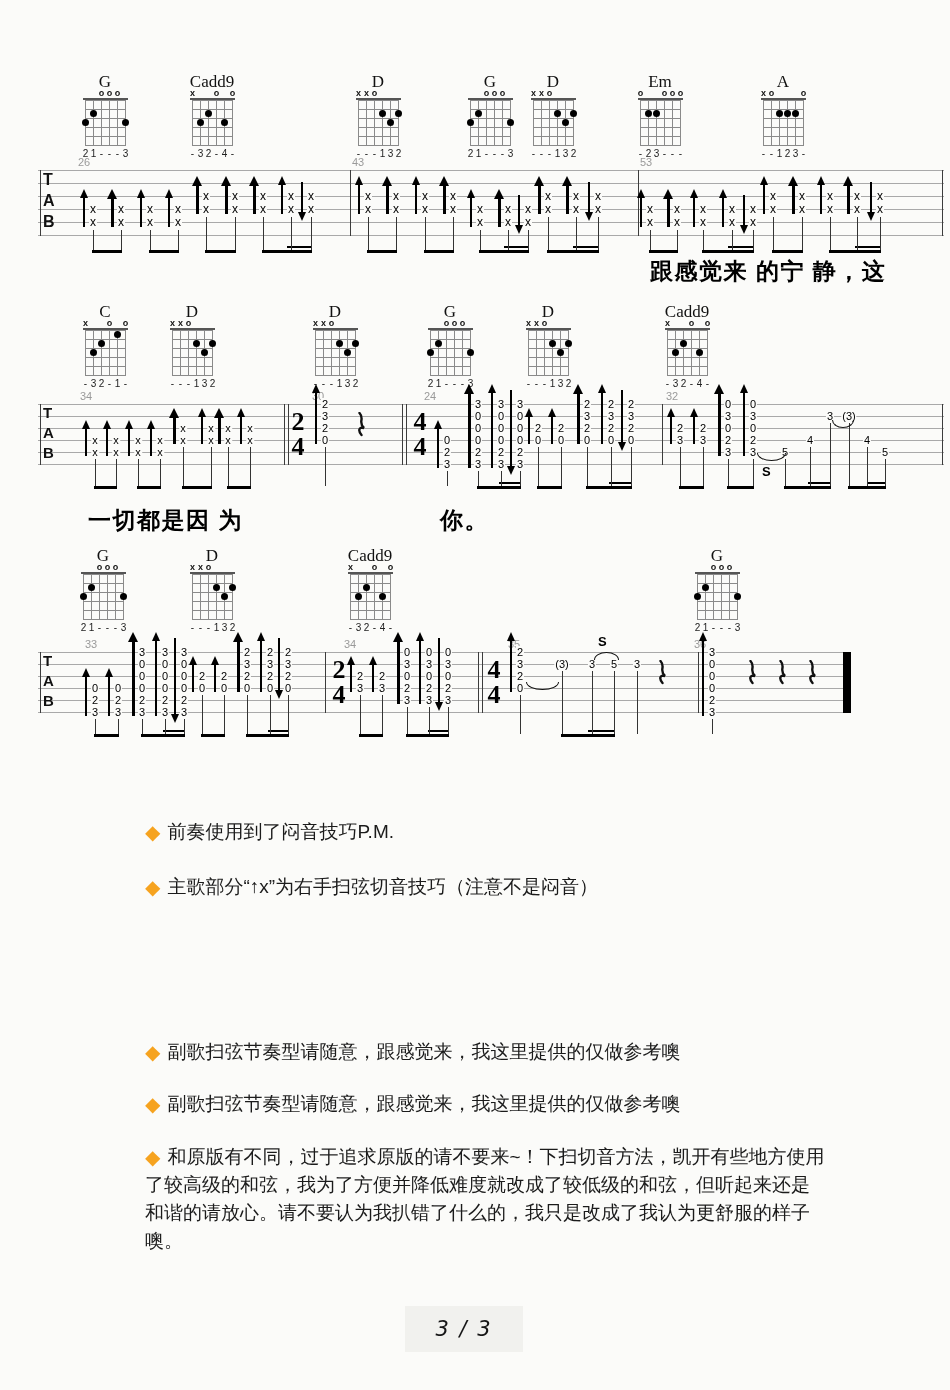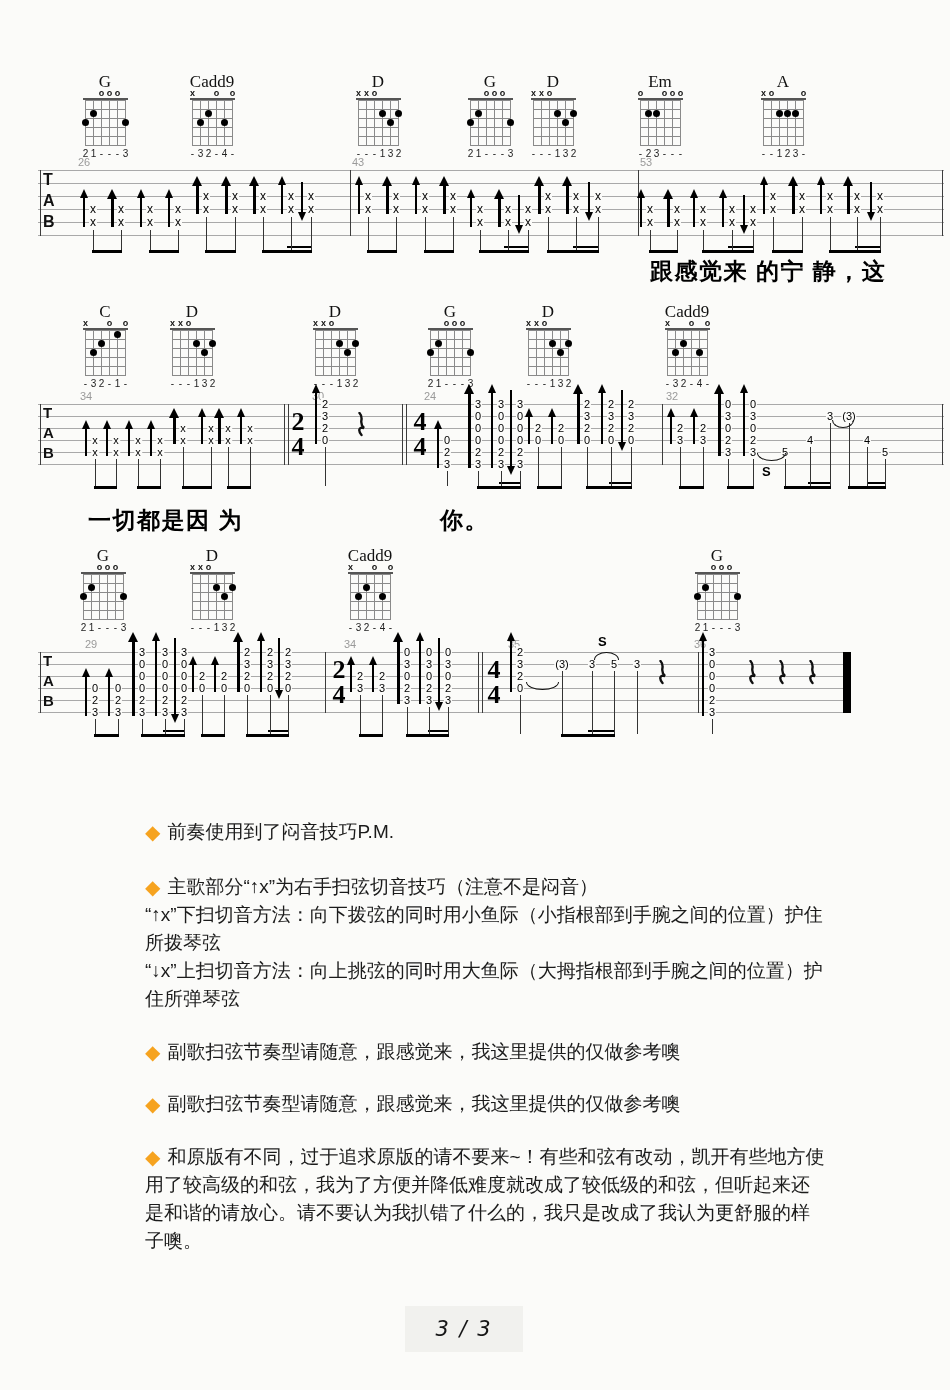--- a/index.html
+++ b/index.html
@@ -11,25 +11,23 @@
   #footer-box{position:absolute;left:405px;top:1306px;width:118px;height:46px;background:#f1f1ee;display:flex;align-items:center;justify-content:center;}
   #footer-box span{font-size:21px;font-style:italic;letter-spacing:2px;color:#161616;font-family:"DejaVu Sans",sans-serif;}
 </style>
 </head>
 <body style="background: rgb(251, 251, 249);">
 
 <div id="sheet">
   <div id="notes-box">
       <div class="note-para" style="top: 818px;"><span class="bullet" style="color: rgb(246, 163, 31);">◆</span><span>前奏使用到了闷音技巧P.M.</span></div>
       <div class="note-para" style="top: 873px;"><span class="bullet" style="color: rgb(246, 163, 31);">◆</span><span>主歌部分“↑x”为右手扫弦切音技巧（注意不是闷音）</span></div>
-      <div class="note-para" style="top: 901px;"><span>“↑x”下扫切音方法：向下拨弦的同时用小鱼际（小指根部到手腕之间的位置）护住所拨琴弦</span></div>
-      <div class="note-para" style="top: 957px;"><span>“↓x”上扫切音方法：向上挑弦的同时用大鱼际（大拇指根部到手腕之间的位置）护住所弹琴弦</span></div>
       <div class="note-para" style="top: 1038px;"><span class="bullet" style="color: rgb(246, 163, 31);">◆</span><span>副歌扫弦节奏型请随意，跟感觉来，我这里提供的仅做参考噢</span></div>
       <div class="note-para" style="top: 1090px;"><span class="bullet" style="color: rgb(246, 163, 31);">◆</span><span>副歌扫弦节奏型请随意，跟感觉来，我这里提供的仅做参考噢</span></div>
-      <div class="note-para" style="top: 1143px;"><span class="bullet" style="color: rgb(246, 163, 31);">◆</span><span>和原版有不同，过于追求原版的请不要来~！有些和弦有改动，凯开有些地方使用了较高级的和弦，我为了方便并降低难度就改成了较低级的和弦，但听起来还是和谐的请放心。请不要认为我扒错了什么的，我只是改成了我认为更舒服的样子噢。</span></div>
+      <div class="note-para" style="top: 1143px;"><span class="bullet" style="color: rgb(246, 163, 31);">◆</span><span>和原版有不同，过于追求原版的请不要来~！下扫切音方法，凯开有些地方使用了较高级的和弦，我为了方便并降低难度就改成了较低级的和弦，但听起来还是和谐的请放心。请不要认为我扒错了什么的，我只是改成了我认为更舒服的样子噢。</span></div>
     </div>
   <div id="footer-box">
     <span>3 / 3</span>
   </div>
 <div style="position: absolute; left: 85px; top: 72px; width: 40px; height: 92px;">
       <div style="position: absolute; left: 50%; transform: translateX(-50%); top: 0px; font-family: &quot;Liberation Serif&quot;, serif; font-size: 17px; color: rgb(17, 17, 17); white-space: nowrap;">G</div>
       <div style="position: absolute; left: 12px; top: 16px; width: 9px; text-align: center; font-size: 9px; font-weight: bold; color: rgb(17, 17, 17);">o</div>
       <div style="position: absolute; left: 20px; top: 16px; width: 9px; text-align: center; font-size: 9px; font-weight: bold; color: rgb(17, 17, 17);">o</div>
       <div style="position: absolute; left: 28px; top: 16px; width: 9px; text-align: center; font-size: 9px; font-weight: bold; color: rgb(17, 17, 17);">o</div>
       <div style="position: absolute; left: -2px; top: 26px; width: 45px; height: 2px; background: rgb(85, 85, 85);"></div>
@@ -1004,21 +1002,21 @@
     <div style="position: absolute; left: 38px; top: 712px; width: 810px; height: 1px; background: rgb(169, 169, 169);"></div>
     <div style="position: absolute; left: 43px; top: 651px; font-size: 15px; font-weight: bold; color: rgb(17, 17, 17); white-space: pre; line-height: 20px;">T
 A
 B</div>
     <div style="position: absolute; left: 40px; top: 652px; width: 1.3px; height: 61px; background: rgb(60, 60, 60);"></div>
     <div style="position: absolute; left: 325px; top: 652px; width: 1.3px; height: 61px; background: rgb(60, 60, 60);"></div>
     <div style="position: absolute; left: 478px; top: 652px; width: 1.3px; height: 61px; background: rgb(60, 60, 60);"></div>
     <div style="position: absolute; left: 482px; top: 652px; width: 1.3px; height: 61px; background: rgb(60, 60, 60);"></div>
     <div style="position: absolute; left: 698px; top: 652px; width: 1.3px; height: 61px; background: rgb(60, 60, 60);"></div>
     <div style="position: absolute; left: 843px; top: 652px; width: 8px; height: 61px; background: rgb(0, 0, 0);"></div>
-    <div style="position: absolute; left: 85px; top: 638px; font-size: 11px; color: rgb(154, 154, 154);">29</div>
+    <div style="position: absolute; left: 85px; top: 638px; font-size: 11px; color: rgb(154, 154, 154);">33</div>
     <div style="position: absolute; left: 344px; top: 638px; font-size: 11px; color: rgb(154, 154, 154);">34</div>
     <div style="position: absolute; left: 508px; top: 638px; font-size: 11px; color: rgb(154, 154, 154);">35</div>
     <div style="position: absolute; left: 694px; top: 638px; font-size: 11px; color: rgb(154, 154, 154);">36</div>
     <div style="position: absolute; left: 327px; top: 656.8px; width: 24px; text-align: center;">
       <div style="position: relative; font-family: &quot;Liberation Serif&quot;, serif; font-weight: bold; font-size: 26px; line-height: 25px; color: rgb(0, 0, 0);">2</div>
       <div style="position: relative; font-family: &quot;Liberation Serif&quot;, serif; font-weight: bold; font-size: 26px; line-height: 25px; color: rgb(0, 0, 0);">4</div>
     </div>
     <div style="position: absolute; left: 482px; top: 656.8px; width: 24px; text-align: center;">
       <div style="position: relative; font-family: &quot;Liberation Serif&quot;, serif; font-weight: bold; font-size: 26px; line-height: 25px; color: rgb(0, 0, 0);">4</div>
       <div style="position: relative; font-family: &quot;Liberation Serif&quot;, serif; font-weight: bold; font-size: 26px; line-height: 25px; color: rgb(0, 0, 0);">4</div>

